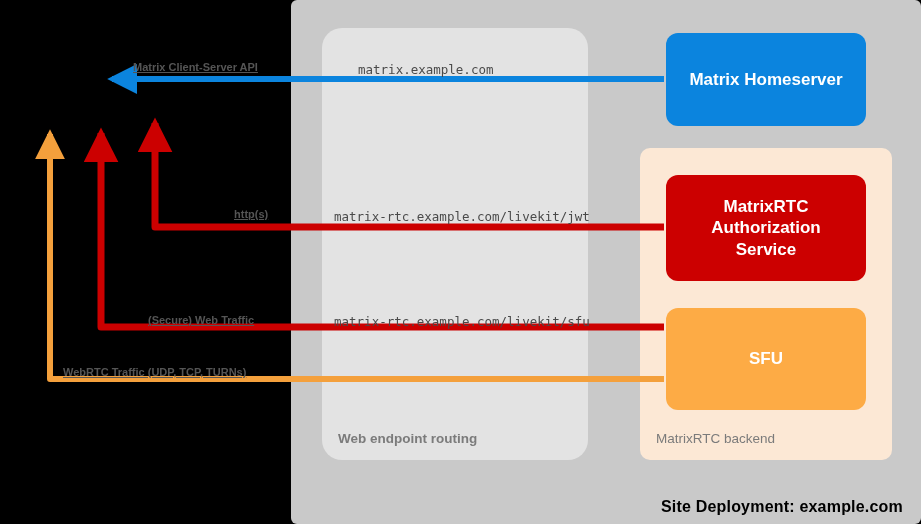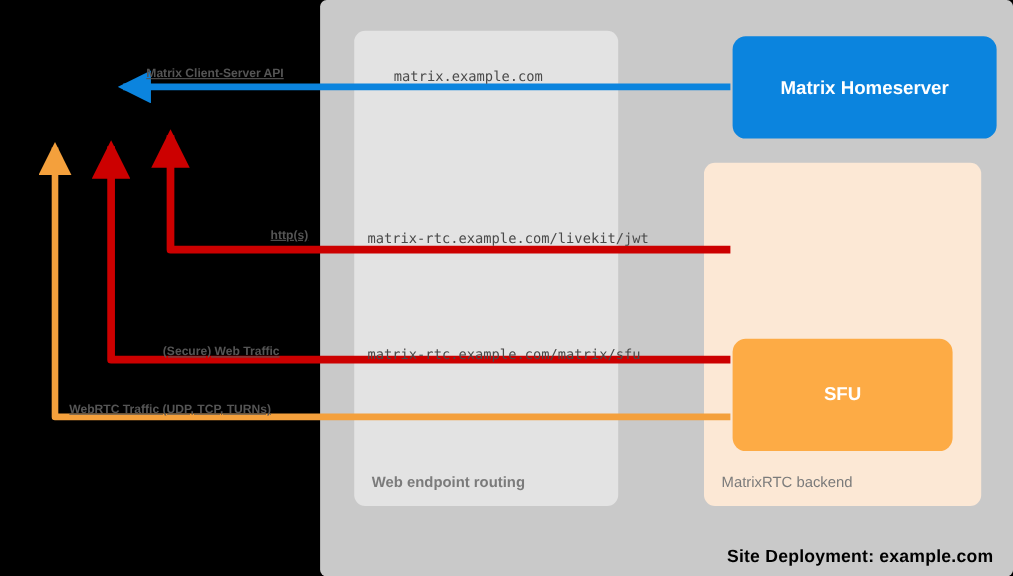--- a/index.html
+++ b/index.html
@@ -34,24 +34,24 @@
     font-weight: bold;
     color: #000000;
     letter-spacing: 0.2px;
     white-space: nowrap;
   }
 
   .web-routing {
     position: absolute;
     left: 322px;
     top: 28px;
-    width: 240px;
+    width: 266px;
     height: 432px;
     background: #e3e3e3;
-    border-radius: 10px;
+    border-radius: 20px;
   }
   .web-routing-label {
     position: absolute;
     left: 16px;
     bottom: 14px;
     font-size: 13.5px;
     font-weight: bold;
     color: #7b7b7b;
     white-space: nowrap;
   }
@@ -102,21 +102,21 @@
     align-items: center;
     justify-content: center;
     color: #ffffff;
     font-weight: bold;
     text-align: center;
     line-height: 1.25;
   }
   .homeserver {
     left: 666px;
     top: 33px;
-    width: 240px;
+    width: 200px;
     height: 93px;
     background: #0b84de;
     font-size: 17px;
   }
   .auth-service {
     left: 666px;
     top: 175px;
     width: 200px;
     height: 106px;
     background: #cc0000;
@@ -204,32 +204,39 @@
     <g>
       <path d="M664,379 L50,379 L50,134" fill="none" stroke="#f4a03c" stroke-width="6" stroke-linejoin="round" marker-end="url(#ah-orange)"></path>
     </g>
   </svg>
 
 
   <div class="node-box homeserver">
     <span>Matrix Homeserver</span>
   </div>
 
+  <div class="node-box auth-service">
+    <div>
+      <div>MatrixRTC</div>
+      <div>Authorization</div>
+      <div>Service</div>
+    </div>
+  </div>
 
   <div class="node-box sfu">
     <span>SFU</span>
   </div>
 
   <div class="edge-label" style="left:133px; top:61px;">Matrix Client-Server API</div>
 
-  <div class="edge-label" style="left:246px; top:208px;">http(s)</div>
+  <div class="edge-label" style="left:234px; top:208px;">http(s)</div>
 
   <div class="edge-label" style="left:148px; top:314px;">(Secure) Web Traffic</div>
 
   <div class="edge-label" style="left:63px; top:366px;">WebRTC Traffic (UDP, TCP, TURNs)</div>
 
   <div class="url-label" style="left:334px; top:62px;margin-left:24px;">matrix.example.com</div>
 
   <div class="url-label" style="left:334px; top:209px;">matrix-rtc.example.com/livekit/jwt</div>
 
-  <div class="url-label" style="left:334px; top:314px;">matrix-rtc.example.com/matrix/sfu</div>
+  <div class="url-label" style="left:334px; top:314px;">matrix-rtc.example.com/livekit/sfu</div>
 
 </div>
 
 </body></html>

